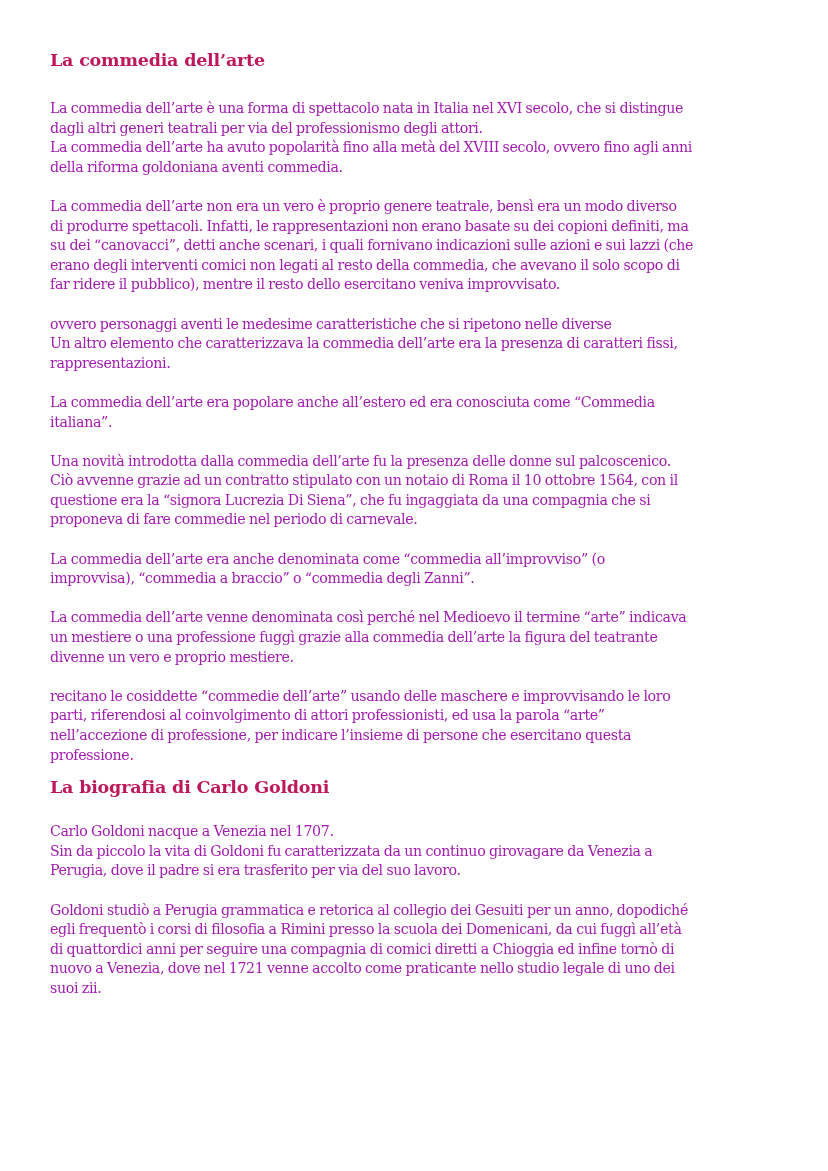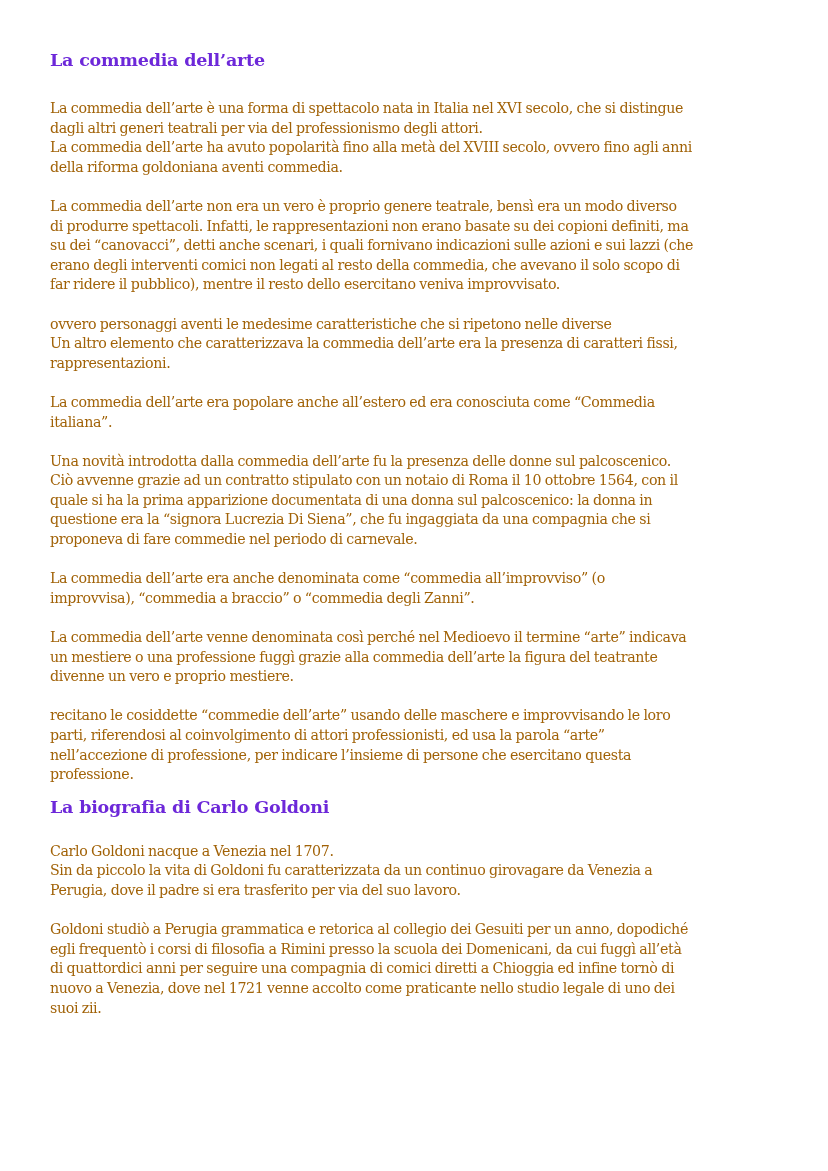--- a/index.html
+++ b/index.html
@@ -7,26 +7,26 @@
       width: 828px; height: 1171px; overflow: hidden; position: relative;
       color: #1a1a1a;
     }
     .page {
       position: absolute; left: 50px; top: 50px; width: 740px;
       font-family: "DejaVu Serif", serif;
     }
     h2 {
       font-family: "DejaVu Serif", serif;
       font-weight: bold; font-size: 17.5px; margin: 0;
-      letter-spacing: -0.2px; color: #6d28d9;
+      letter-spacing: -0.2px; color: #be185d;
     }
     p {
       margin: 0; font-size: 14.2px; line-height: 19.6px;
       letter-spacing: -0.35px; word-spacing: -0.5px;
-      font-family: "DejaVu Serif", serif; color: #a16207;
+      font-family: "DejaVu Serif", serif; color: #a21caf;
     }
     .gap-after-h { height: 29px; }
     .gap { height: 19.6px; }
     .gap-before-h2 { height: 12px; }
     .gap-after-h2 { height: 25px; }
   </style>
 </head>
 <body>
 
 <div class="page">
@@ -55,21 +55,20 @@
     </div>
     <div class="gap"></div>
     <div>
       <p>La commedia dell’arte era popolare anche all’estero ed era conosciuta come “Commedia</p>
       <p>italiana”.</p>
     </div>
     <div class="gap"></div>
     <div>
       <p>Una novità introdotta dalla commedia dell’arte fu la presenza delle donne sul palcoscenico.</p>
       <p>Ciò avvenne grazie ad un contratto stipulato con un notaio di Roma il 10 ottobre 1564, con il</p>
-      <p>quale si ha la prima apparizione documentata di una donna sul palcoscenico: la donna in</p>
       <p>questione era la “signora Lucrezia Di Siena”, che fu ingaggiata da una compagnia che si</p>
       <p>proponeva di fare commedie nel periodo di carnevale.</p>
     </div>
     <div class="gap"></div>
     <div>
       <p>La commedia dell’arte era anche denominata come “commedia all’improvviso” (o</p>
       <p>improvvisa), “commedia a braccio” o “commedia degli Zanni”.</p>
     </div>
     <div class="gap"></div>
     <div>

